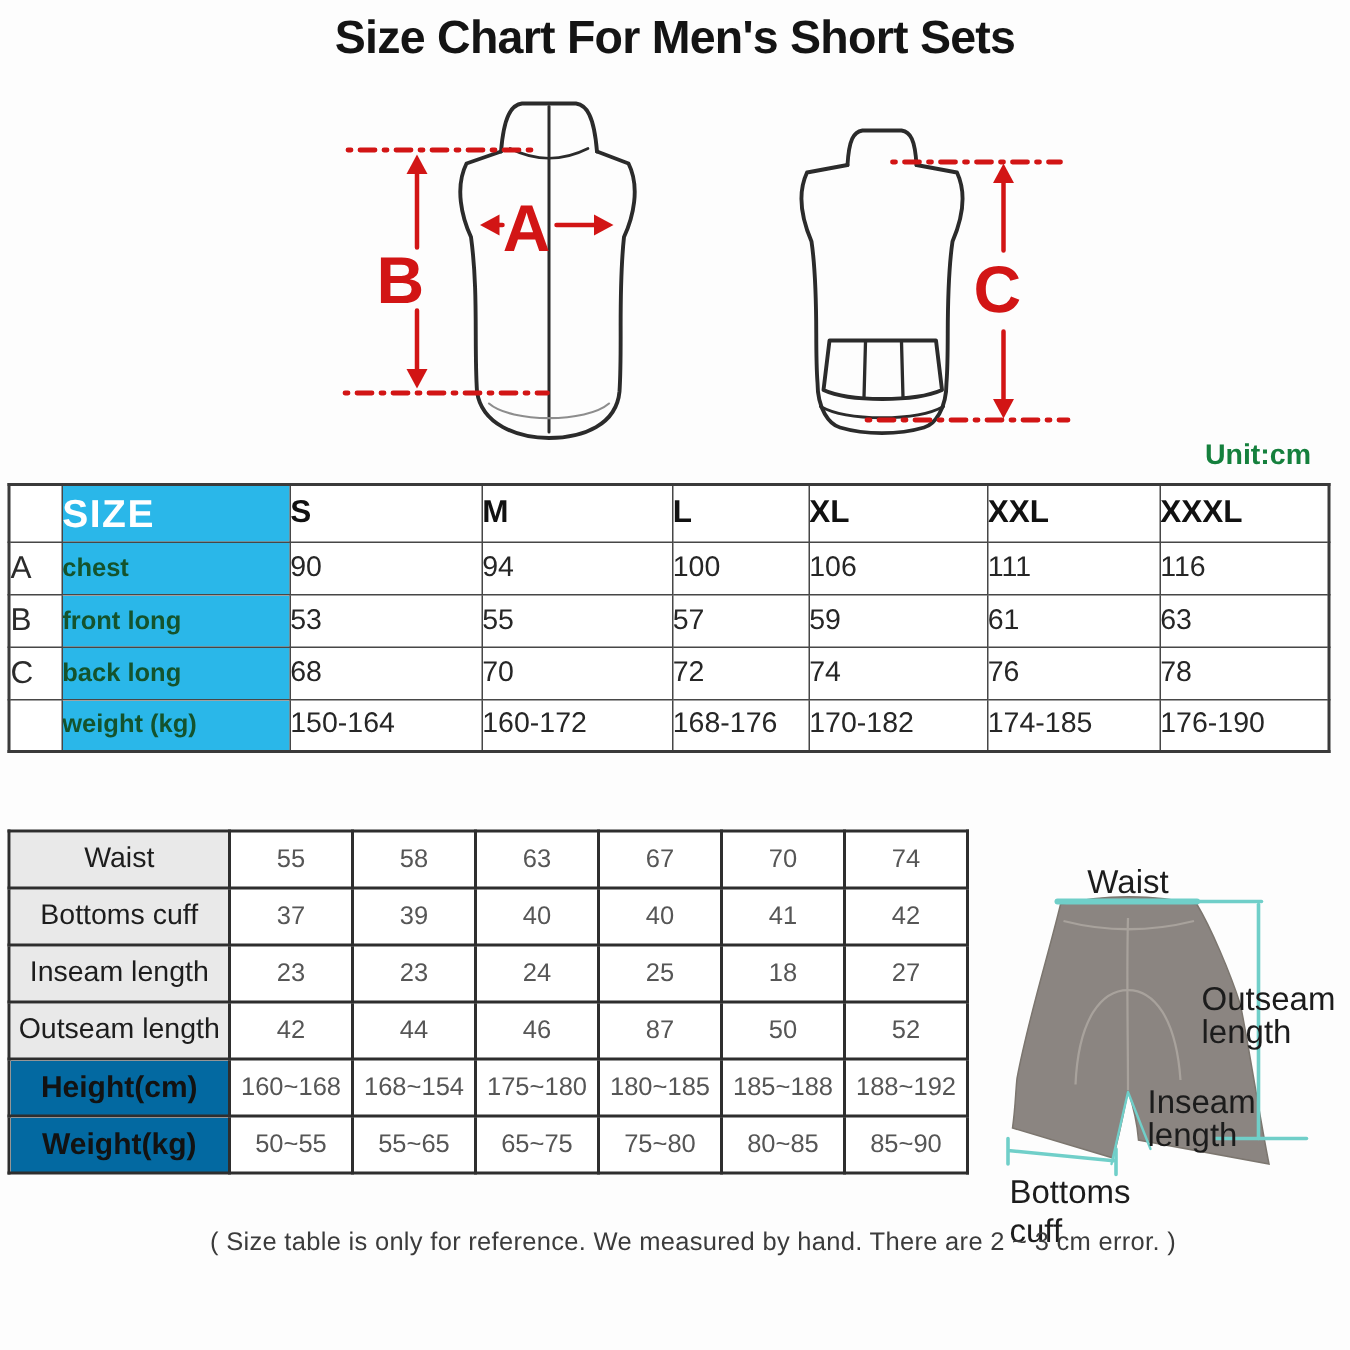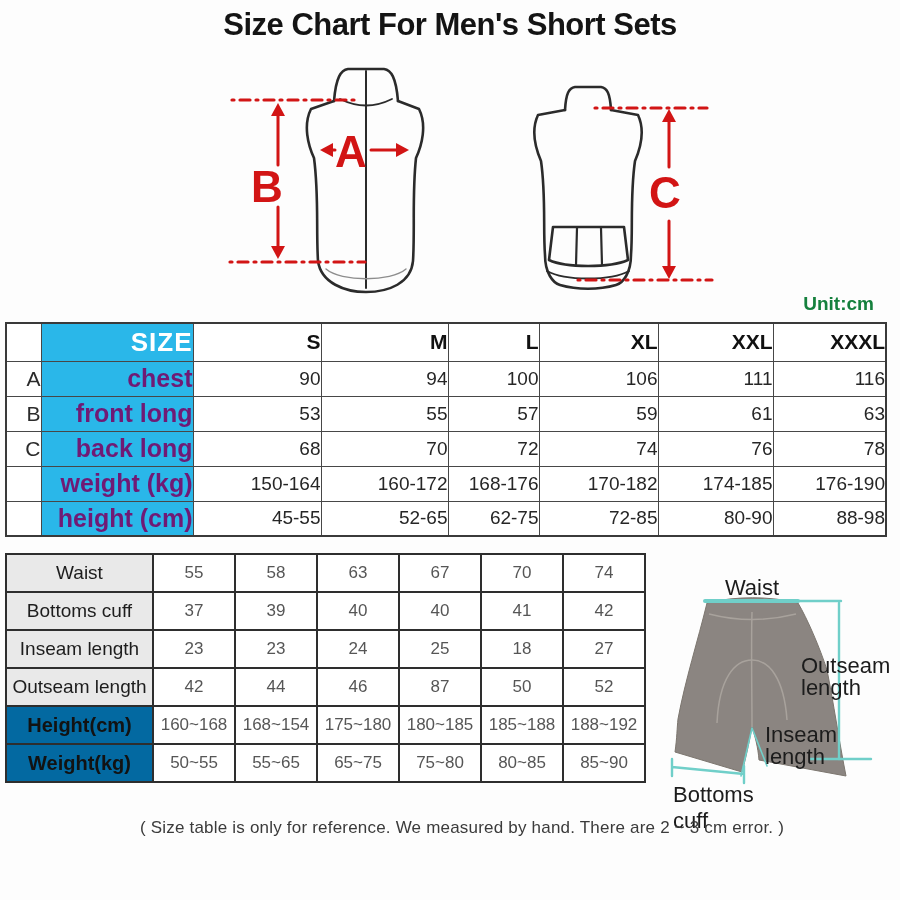--- a/index.html
+++ b/index.html
@@ -13,30 +13,30 @@
   }
   .vest-svg{position:absolute;left:185px;top:55px;}
   .shorts-svg{position:absolute;left:655px;top:548px;}
   .unit-label{
     position:absolute;top:293px;right:26px;font-size:19px;font-weight:bold;color:#15803d;
   }
   table{border-collapse:collapse;table-layout:fixed;}
   
   .t1{position:absolute;left:5px;top:322px;width:880px;}
   .t1 td{
-    border:1px solid #474747;text-align:right;vertical-align:middle;
+    border:1px solid #474747;text-align:left;vertical-align:middle;
     font-size:19px;color:#262626;background:#ffffff;padding:0;overflow:hidden;
   }
   .t1{border:2px solid #3a3a3a;}
   .t1 tr{height:35px;}
   .t1 tr.hdr{height:38px;}
   .t1 td.size-head{background:#2ab7e9;color:#ffffff;font-weight:bold;font-size:26px;letter-spacing:1px;}
   .t1 td.colhead{font-weight:bold;font-size:21px;color:#111;}
   .t1 td.keycell{font-size:21px;color:#2b2b2b;}
-  .t1 td.cyan-label{background:#2ab7e9;color:#701a75;font-weight:bold;font-size:25px;}
+  .t1 td.cyan-label{background:#2ab7e9;color:#14532d;font-weight:bold;font-size:17px;}
   
   .t2{position:absolute;left:5px;top:553px;width:641px;border:2px solid #2e2e2e;}
   .t2 td{
     border:2px solid #2e2e2e;text-align:center;vertical-align:middle;
     background:#ffffff;padding:0;overflow:hidden;font-size:17px;color:#565656;
   }
   .t2 tr{height:38px;}
   .t2 td.lab-light{background:#e9e9e9;font-size:19px;color:#1d1d1d;}
   .t2 td.lab-dark{background:#0369a1;font-size:20px;font-weight:bold;color:#121212;}
   .footnote{
@@ -157,30 +157,20 @@
       <tr>
         <td class="keycell"></td>
         <td class="cyan-label">weight (kg)</td>
         <td class="val">150-164</td>
         <td class="val">160-172</td>
         <td class="val">168-176</td>
         <td class="val">170-182</td>
         <td class="val">174-185</td>
         <td class="val">176-190</td>
       </tr>
-      <tr>
-        <td class="keycell"></td>
-        <td class="cyan-label">height (cm)</td>
-        <td class="val">45-55</td>
-        <td class="val">52-65</td>
-        <td class="val">62-75</td>
-        <td class="val">72-85</td>
-        <td class="val">80-90</td>
-        <td class="val">88-98</td>
-      </tr>
     </tbody>
 </table>
 
 <table class="t2">
   <colgroup>
     <col style="width:147px">
       <col style="width:82px">
       <col style="width:82px">
       <col style="width:82px">
     <col style="width:82px">

